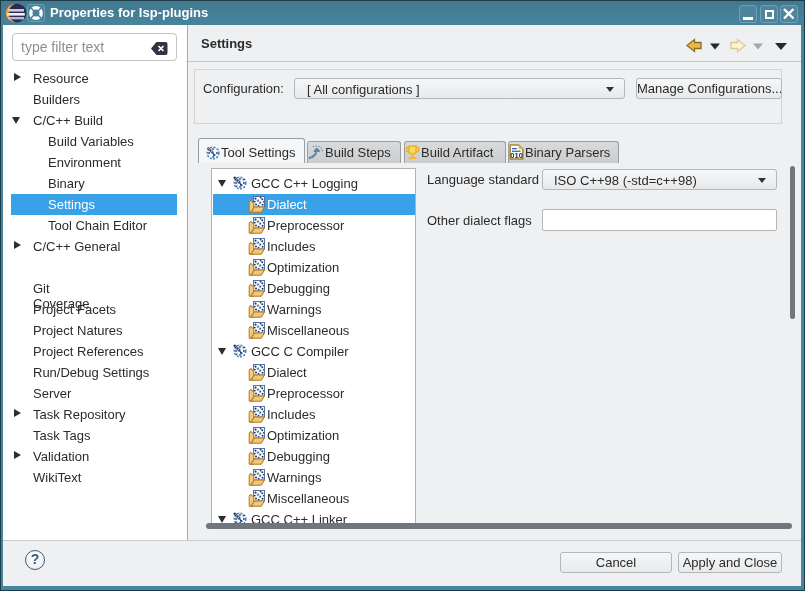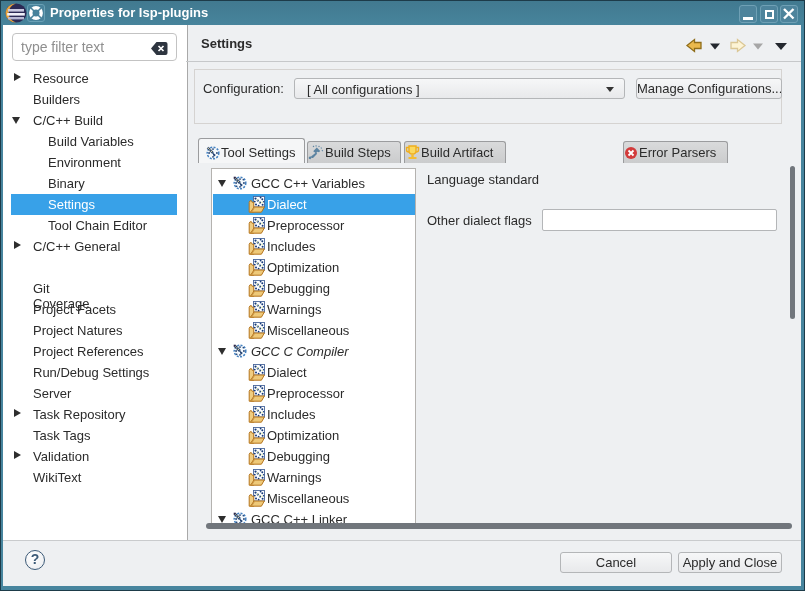--- a/index.html
+++ b/index.html
@@ -174,44 +174,47 @@
               <path d="M5.2 6.2 L8.8 2.6 L12.2 6 L11 7.2 L9.4 6.8 L8 8.2 Z"></path>
               <path d="M8 7.6 L9.2 8.8 L5 13 L3.4 13 L3 11.4 Z"></path>
               <path d="M0.8 12 L2.6 11.2 L3.4 13 L2.4 14.2 L0.8 13.8 Z"></path>
               <path d="M4.6 1.4 L5.6 0.6 L6.4 1.4 L5.4 2.2 Z"></path>
               <path d="M7.2 0.8 L8.2 0.2 L9 1 L8 1.7 Z"></path>
               <path d="M10.2 1 L11.2 0.8 L11.8 1.8 L10.8 2.2 Z"></path>
               <path d="M12.6 2.4 L13.8 2.6 L13.8 3.8 L12.8 3.6 Z"></path>
               <path d="M14 4.8 L15.2 5.4 L14.6 6.4 L13.6 5.8 Z"></path>
             </g>
           </svg>Build Steps</div>
-      <div class="tab" style="left:437px;width:105px;"><svg class="ticon" width="14" height="14" viewBox="0 0 14 14">
-            <circle cx="7" cy="7" r="6" fill="#d23b3b"></circle>
-            <path d="M4.5 4.5 L9.5 9.5 M9.5 4.5 L4.5 9.5" stroke="#fff" stroke-width="1.8"></path>
-          </svg>Error Parsers</div>
+      <div class="tab" style="left:322px;width:111px;"><svg class="ticon" width="15" height="16" viewBox="0 0 15 16">
+            <path d="M1.2 1 H9.5 L13.8 5.2 V15 H1.2 Z" fill="#fff" stroke="#a58a30" stroke-width="1.5"></path>
+            <path d="M9.5 1 L9.5 5.2 H13.8 Z" fill="#d8bc62"></path>
+            <rect x="3" y="4" width="5" height="1.3" fill="#3c64a8"></rect>
+            <rect x="3" y="6.6" width="8.5" height="1.3" fill="#3c64a8"></rect>
+            <text x="7.6" y="14" font-size="7.5" font-weight="bold" fill="#14316b" text-anchor="middle" font-family="Liberation Sans">010</text>
+          </svg>Binary Parsers</div>
 
       <div id="toolpanel">
           <div id="ptree">
             <div class="tri-d" style="left:6px;top:11px;"></div>
             <svg class="picon" style="left:21px;top:7px" width="14" height="14" viewBox="0 0 14 14">
               <circle cx="7" cy="7" r="5.8" fill="#f6fafd" stroke="#4380c0" stroke-width="1.5" stroke-dasharray="2 1.4"></circle>
               <g stroke="#1c3c6e" stroke-width="1.3">
                 <line x1="7" y1="2.2" x2="7" y2="4"></line>
                 <line x1="7" y1="10" x2="7" y2="11.8"></line>
                 <line x1="2.2" y1="7" x2="4" y2="7"></line>
                 <line x1="10" y1="7" x2="11.8" y2="7"></line>
                 <line x1="9.8" y1="4.2" x2="10.8" y2="3.2"></line>
                 <line x1="3.2" y1="10.8" x2="4.2" y2="9.8"></line>
               </g>
               <path d="M1.6 1.6 L7 7" stroke="#1c3c6e" stroke-width="2.6"></path>
               <path d="M1.9 1.9 L6.8 6.8" stroke="#ead9a0" stroke-width="1.4" stroke-dasharray="1.2 1"></path>
               <path d="M6 6 L9.8 9 L7.9 10.8 Z" fill="#1c3c6e"></path>
               <rect x="0.7" y="0.7" width="1.9" height="1.9" fill="#2d2548"></rect>
             </svg>
-            <div class="prow" style="left:39px;top:4px;">GCC C++ Variables</div>
+            <div class="prow" style="left:39px;top:4px;">GCC C++ Logging</div>
             <div class="prow sel" style="left:1px;top:25px;width:203px;padding-left:54px;">Dialect</div>
             <svg class="picon" style="left:36px;top:27px" width="17" height="17" viewBox="0 0 17 17">
               <rect x="5.5" y="0.5" width="11" height="10.5" fill="#fdfeff" stroke="#49679c" stroke-width="0.9"></rect>
               <g fill="#163a7a">
                 <circle cx="7.5" cy="2.6" r="1.1"></circle>
                 <circle cx="9.8" cy="4.6" r="1.1"></circle>
                 <circle cx="12" cy="6.6" r="1.1"></circle>
                 <circle cx="14.3" cy="3.2" r="1"></circle>
                 <circle cx="8" cy="8.6" r="1"></circle>
                 <circle cx="14.6" cy="8.8" r="1"></circle>
@@ -382,21 +385,21 @@
                 <line x1="2.2" y1="7" x2="4" y2="7"></line>
                 <line x1="10" y1="7" x2="11.8" y2="7"></line>
                 <line x1="9.8" y1="4.2" x2="10.8" y2="3.2"></line>
                 <line x1="3.2" y1="10.8" x2="4.2" y2="9.8"></line>
               </g>
               <path d="M1.6 1.6 L7 7" stroke="#1c3c6e" stroke-width="2.6"></path>
               <path d="M1.9 1.9 L6.8 6.8" stroke="#ead9a0" stroke-width="1.4" stroke-dasharray="1.2 1"></path>
               <path d="M6 6 L9.8 9 L7.9 10.8 Z" fill="#1c3c6e"></path>
               <rect x="0.7" y="0.7" width="1.9" height="1.9" fill="#2d2548"></rect>
             </svg>
-            <div class="prow" style="left:39px;top:172px;font-style:italic;">GCC C Compiler</div>
+            <div class="prow" style="left:39px;top:172px;">GCC C Compiler</div>
             <svg class="picon" style="left:36px;top:195px" width="17" height="17" viewBox="0 0 17 17">
               <rect x="5.5" y="0.5" width="11" height="10.5" fill="#fdfeff" stroke="#49679c" stroke-width="0.9"></rect>
               <g fill="#163a7a">
                 <circle cx="7.5" cy="2.6" r="1.1"></circle>
                 <circle cx="9.8" cy="4.6" r="1.1"></circle>
                 <circle cx="12" cy="6.6" r="1.1"></circle>
                 <circle cx="14.3" cy="3.2" r="1"></circle>
                 <circle cx="8" cy="8.6" r="1"></circle>
                 <circle cx="14.6" cy="8.8" r="1"></circle>
                 <circle cx="12.6" cy="1.6" r="0.9"></circle>
@@ -572,20 +575,24 @@
               <path d="M1.6 1.6 L7 7" stroke="#1c3c6e" stroke-width="2.6"></path>
               <path d="M1.9 1.9 L6.8 6.8" stroke="#ead9a0" stroke-width="1.4" stroke-dasharray="1.2 1"></path>
               <path d="M6 6 L9.8 9 L7.9 10.8 Z" fill="#1c3c6e"></path>
               <rect x="0.7" y="0.7" width="1.9" height="1.9" fill="#2d2548"></rect>
             </svg>
             <div class="prow" style="left:39px;top:340px;">GCC C++ Linker</div>
           </div>
         </div>
 
       <div class="abs" style="left:241px;top:147px;">Language standard</div>
+      <div class="combo" style="left:356px;top:144px;width:235px;height:21px;">
+          <span style="position:absolute;left:11px;top:3px">ISO C++98 (-std=c++98)</span>
+          <span class="arr"></span>
+        </div>
       <div class="abs" style="left:241px;top:188px;">Other dialect flags</div>
       <div class="input" style="left:356px;top:184px;width:235px;height:22px;"></div>
 
       <div class="sbthumb" style="left:604px;top:141px;width:4.5px;height:153px;"></div>
       <div class="sbthumb" style="left:20px;top:498px;width:586px;height:5.5px;"></div>
     </div>
 
     <div id="bottombar">
       <div class="abs" style="left:22px;top:9px;width:20px;height:20px;border:1.8px solid #3c5a77;border-radius:50%;color:#3c5a77;text-align:center;line-height:16.5px;font-weight:bold;font-size:14px;background:radial-gradient(circle at 35% 30%, #ffffff, #e9ebee);">?</div>
       <div class="btn" style="left:557px;top:11px;width:112px;height:21px;line-height:19px;">Cancel</div>

